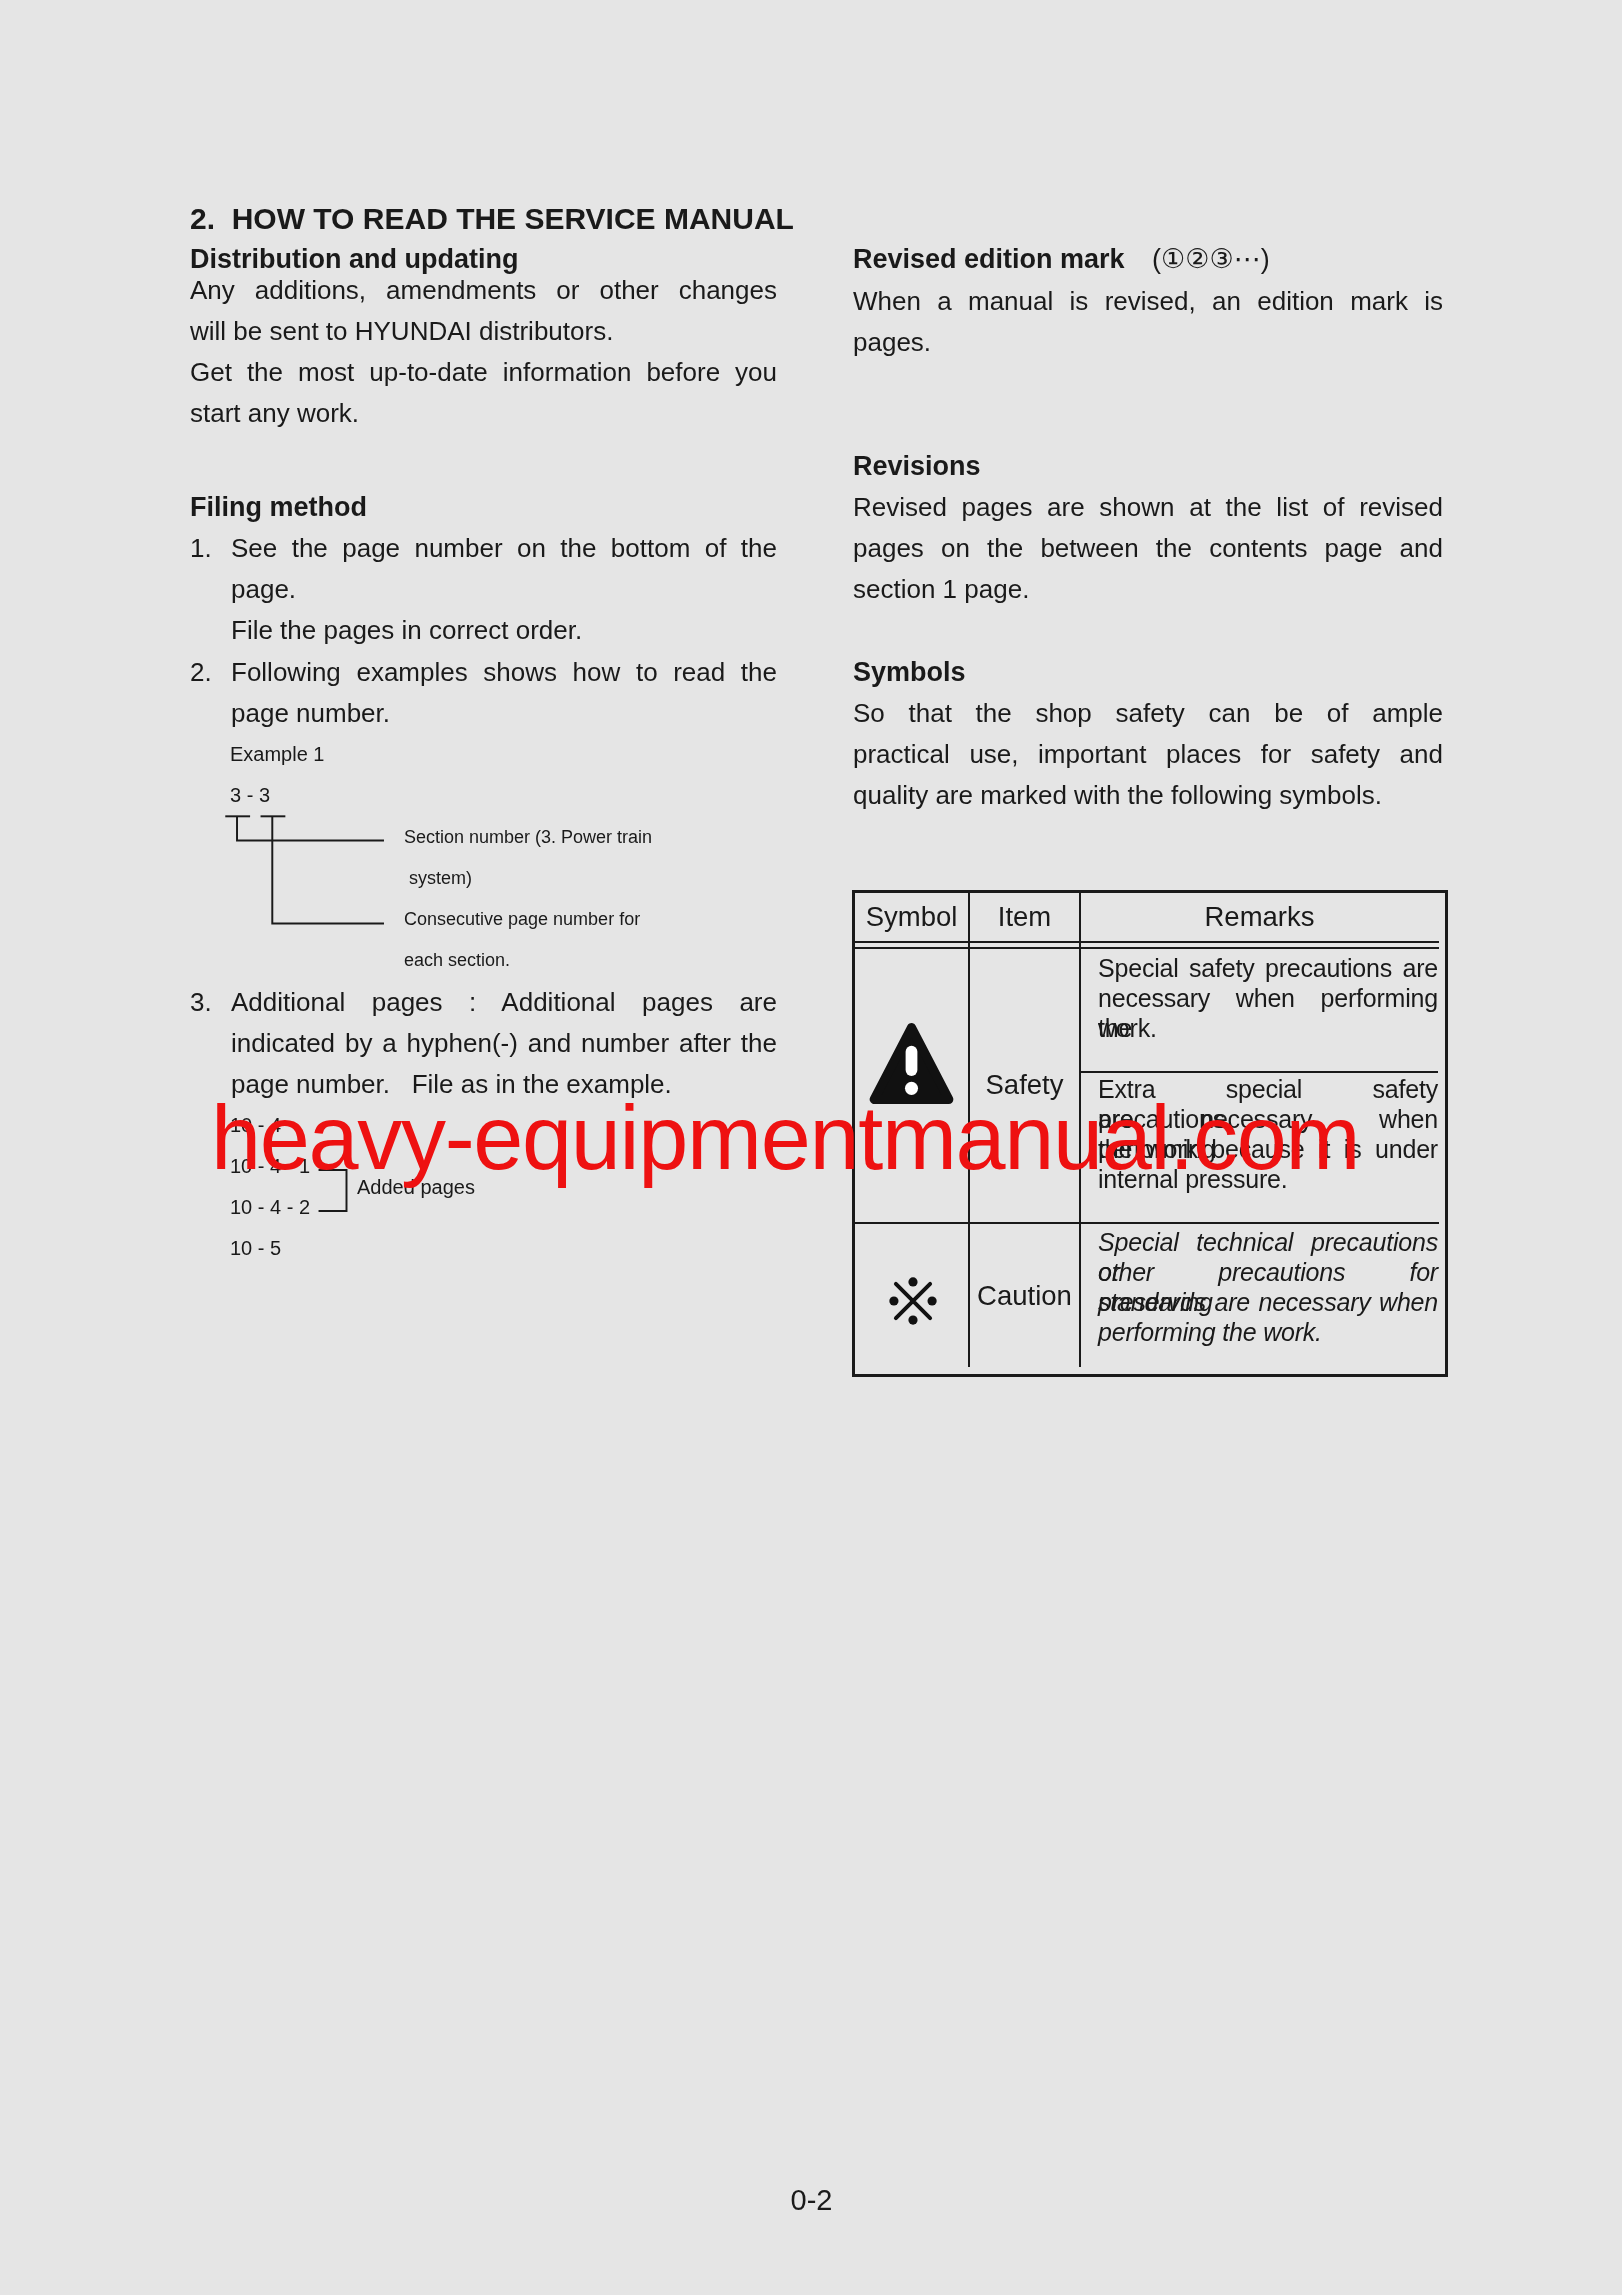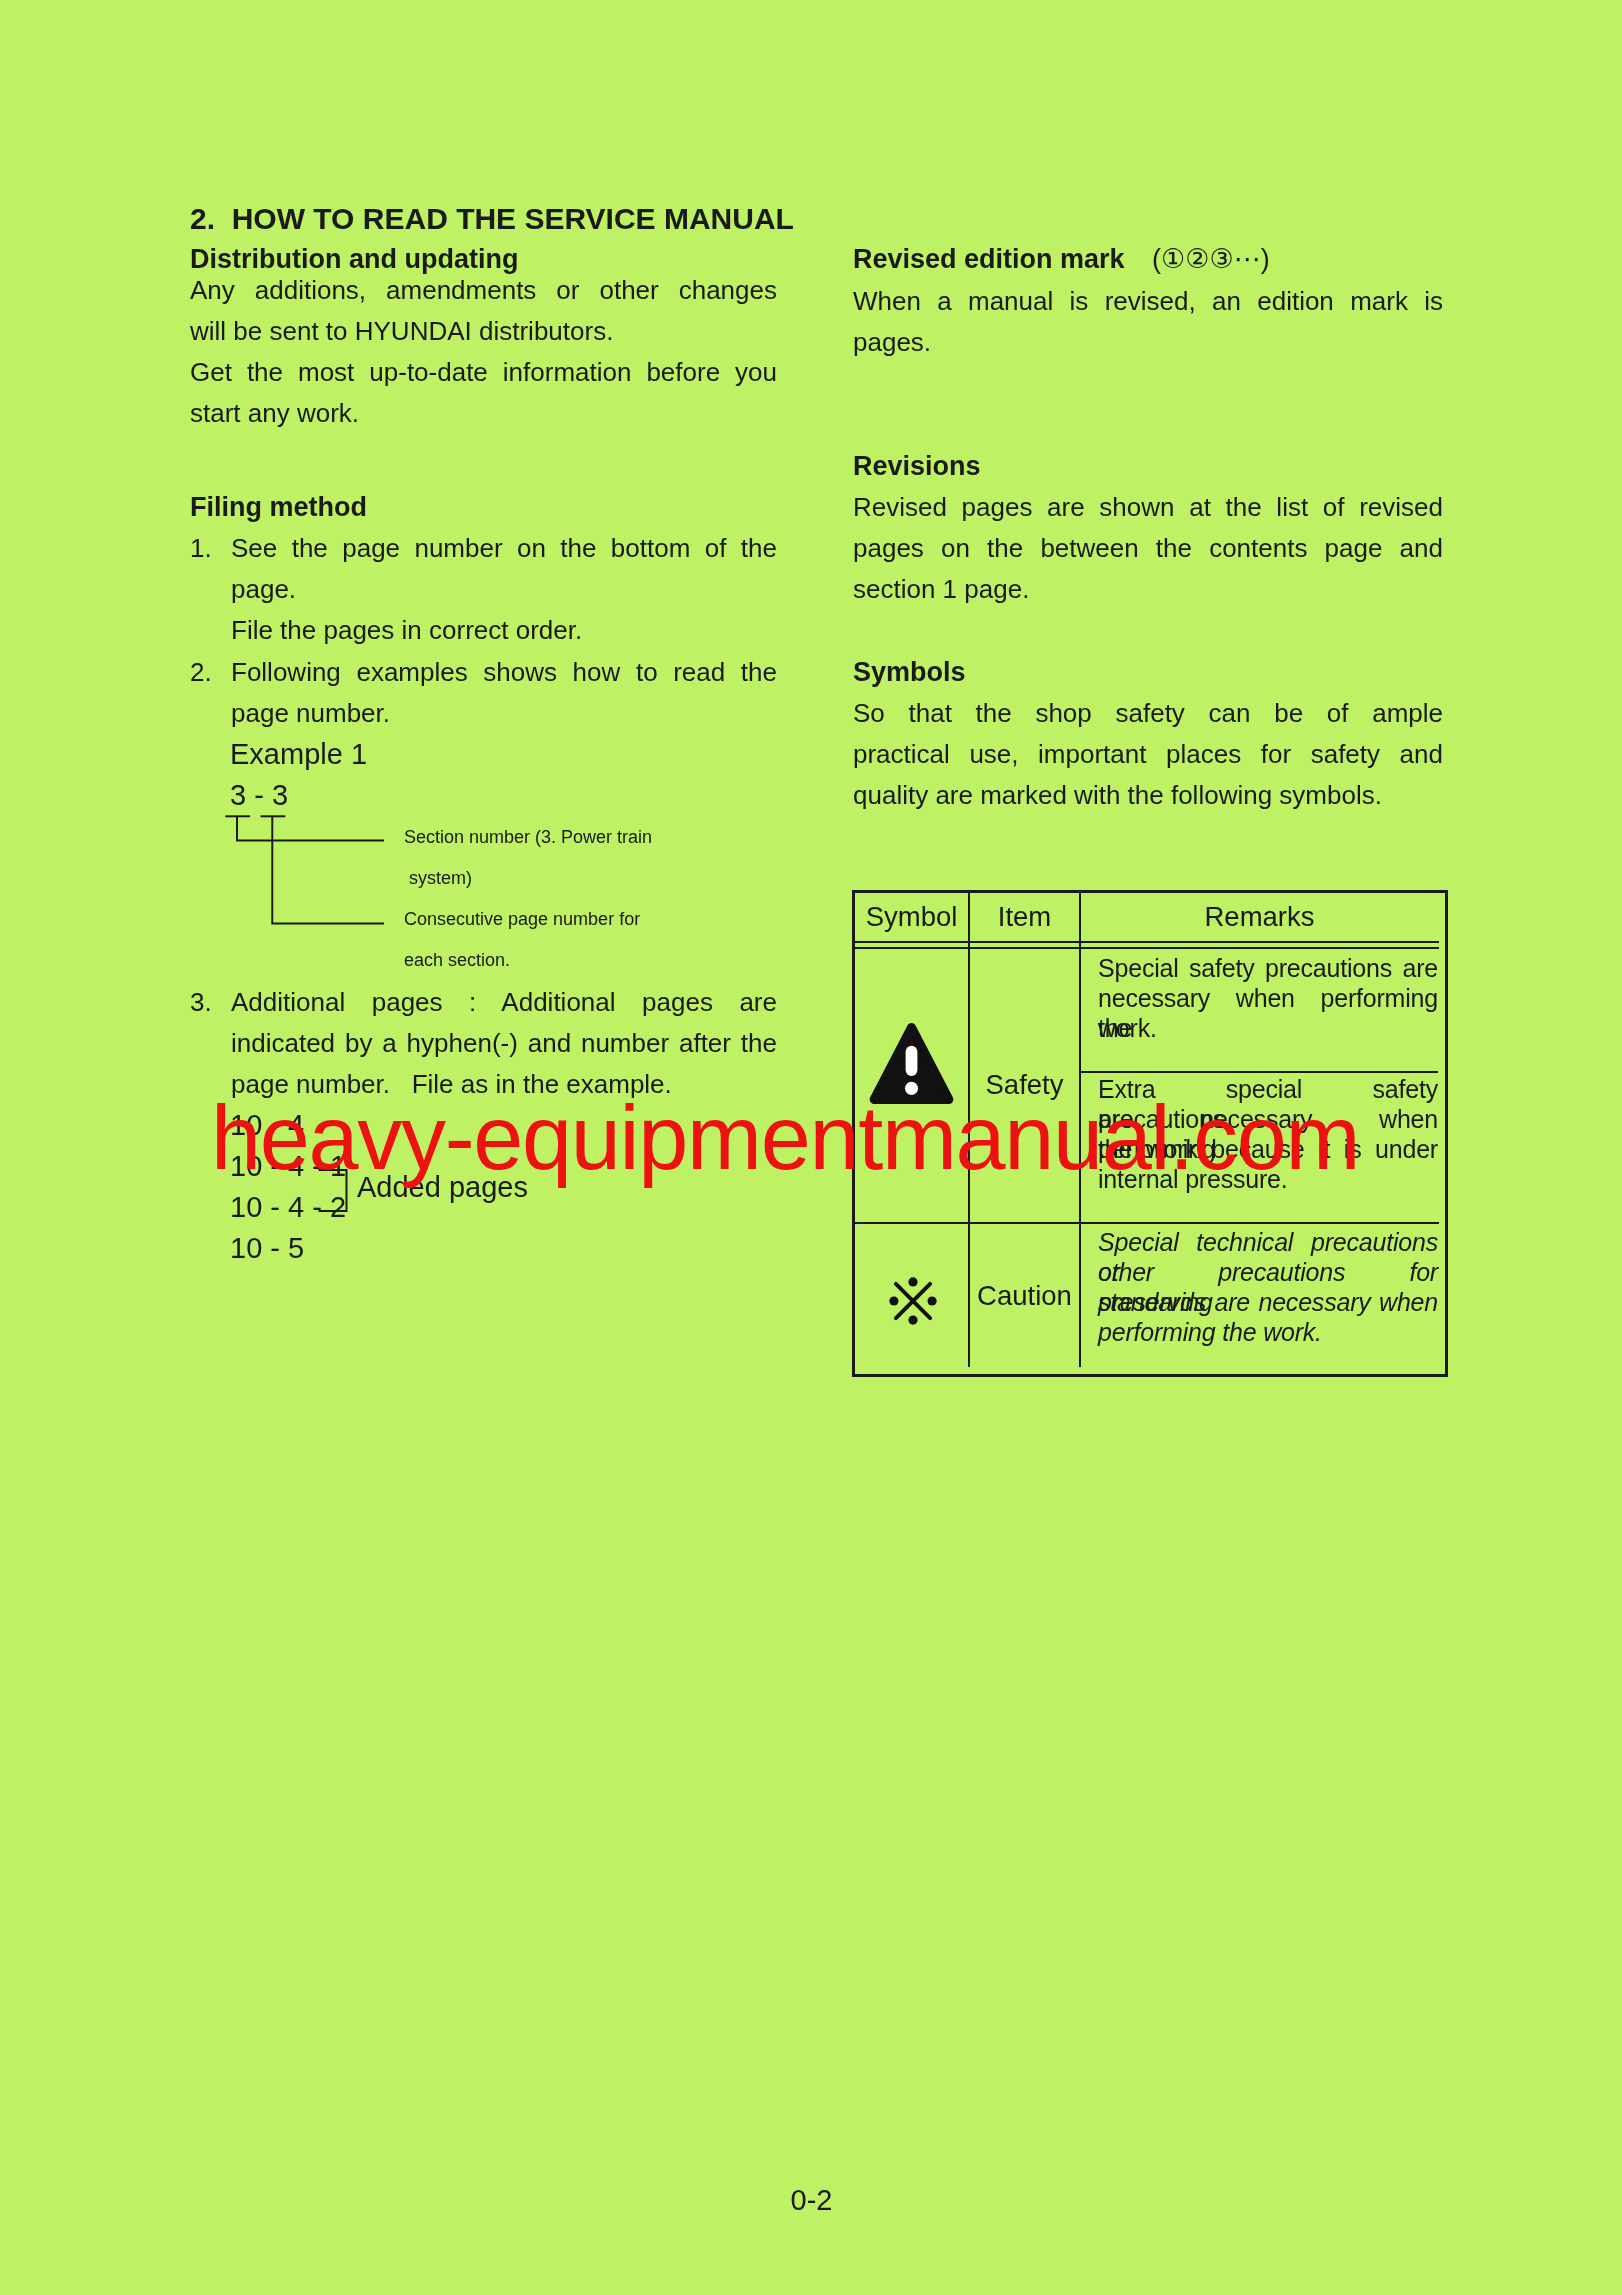--- a/index.html
+++ b/index.html
@@ -1,30 +1,30 @@
 <!DOCTYPE html>
 <html style="font-size:10.5px"><head>
 <meta charset="utf-8">
 <style>
   html,body{margin:0;padding:0;background:#888;}
   .page{
-    position:relative;width:1623px;height:2295px;background:#bef264;
+    position:relative;width:1623px;height:2295px;background:#e5e5e5;
     font-family:"Liberation Sans","DejaVu Sans",sans-serif;color:#1a1a1a;
     overflow:hidden;
   }
   .abs{position:absolute;}
   .line{height:41px;line-height:41px;white-space:pre-wrap;}
   .j{text-align:justify;text-align-last:justify;}
   .bold{font-weight:bold;}
   .body-text{font-size:26px;}
   .heading{font-size:27px;font-weight:bold;height:41px;line-height:41px;white-space:pre;}
   .title{font-size:30px;font-weight:bold;white-space:pre;}
   .li .no{position:absolute;left:0;top:0;height:41px;line-height:41px;font-size:26px;}
   .li .content{margin-left:41px;}
-  .mono-code{font-size:29px;height:41px;line-height:41px;white-space:pre;}
+  .mono-code{font-size:20px;height:41px;line-height:41px;white-space:pre;}
   .diag-label{font-size:18px;}
   
   .tbl{position:absolute;left:852px;top:890px;width:590px;height:481px;border:3.3px solid #1a1a1a;}
   .tline{position:absolute;background:#1a1a1a;}
   .th{position:absolute;top:0;height:48px;display:flex;align-items:center;justify-content:center;font-size:27.5px;}
   .td-item{position:absolute;display:flex;align-items:center;justify-content:center;font-size:27.5px;}
   .cell{position:absolute;width:340px;}
   .cell .line{height:30px;line-height:30px;font-size:25px;letter-spacing:-0.2px;}
   .watermark{
     position:absolute;left:211px;top:1093px;z-index:50;

